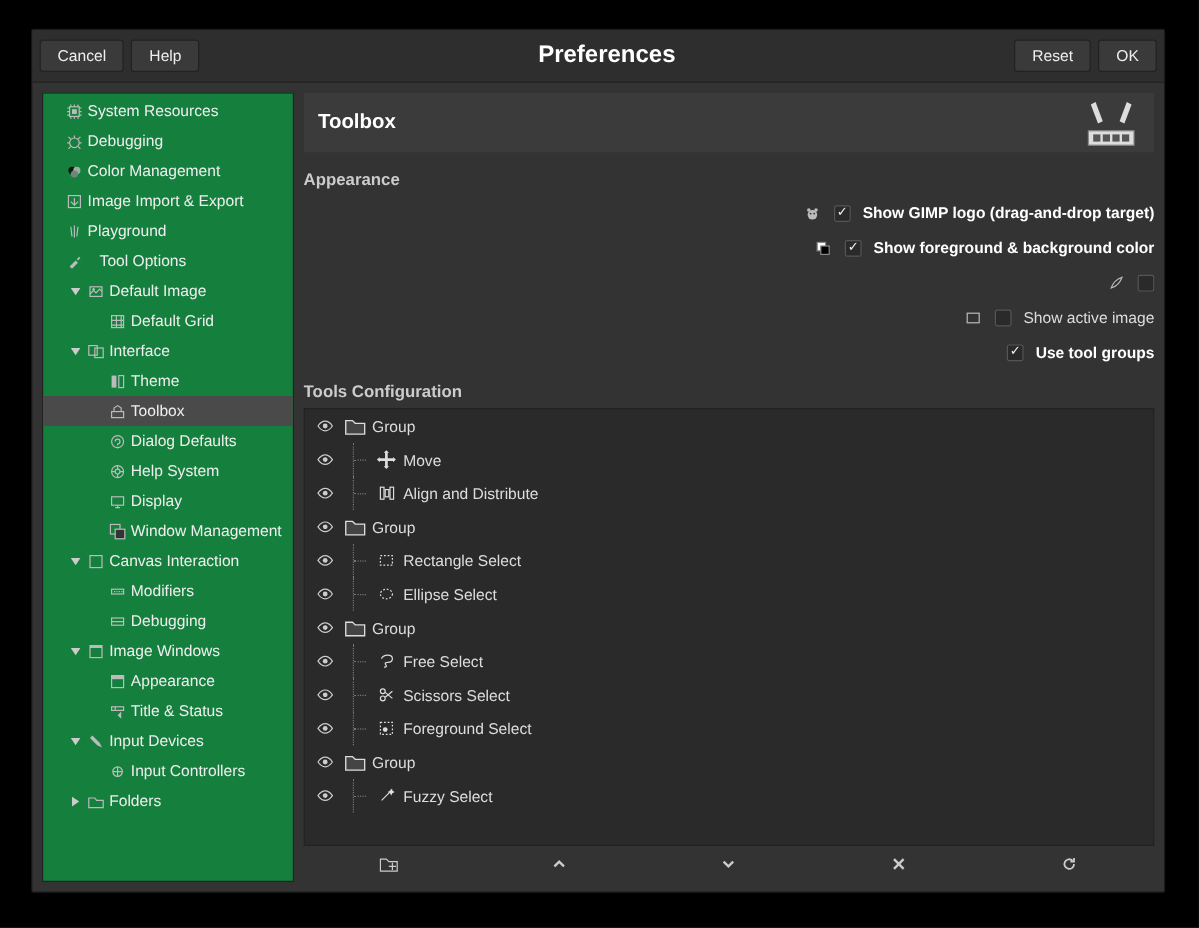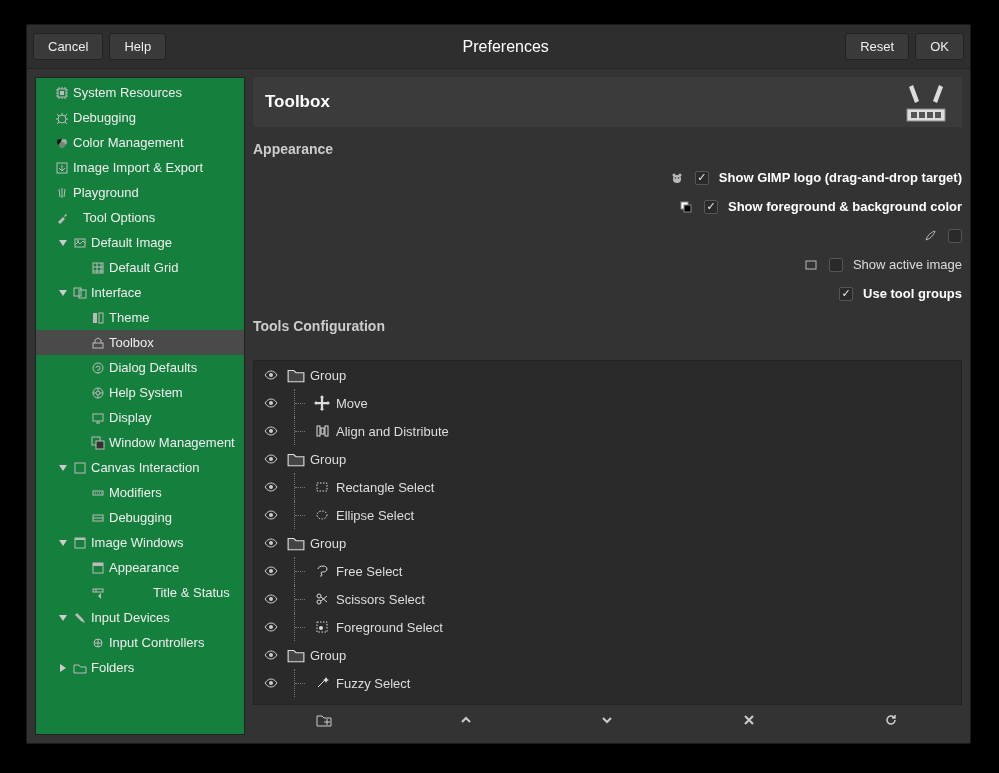--- a/index.html
+++ b/index.html
@@ -26,22 +26,22 @@
   height: 44px;
   display: flex;
   align-items: center;
   padding: 0 6px;
   background: #2e2e2e;
   border-bottom: 1px solid #222;
 }
 .tb-title {
   flex: 1;
   text-align: center;
-  font-weight: normal;
-  font-size: 16px;
+  font-weight: bold;
+  font-size: 20px;
   color: #fff;
 }
 .tb-group { display: flex; gap: 6px; }
 button.hdr {
   background: #3a3a3a;
   border: 1px solid #222;
   border-radius: 3px;
   color: #eee;
   padding: 5px 14px;
   font-size: 13px;
@@ -164,21 +164,21 @@
   display: flex;
   flex-direction: column;
   min-height: 0;
   margin-top: 6px;
 }
 .tools-list {
   flex: 1;
   background: #2a2a2a;
   border: 1px solid #222;
   overflow: auto;
-  margin-top: 20px;
+  margin-top: 0;
 }
 .tool-row {
   display: flex;
   align-items: center;
   height: 28px;
   padding-left: 8px;
 }
 .tool-row .eye {
   width: 18px; height: 18px;
   margin-right: 6px;
@@ -440,21 +440,21 @@
         </div>
         <div class="tree-item" style="padding-left: 54px;">
           <span class="tree-icon">
             <svg width="14" height="14" viewBox="0 0 14 14">
               <rect x="2" y="2" width="10" height="10" fill="none" stroke="#bbb"></rect>
               <rect x="2" y="2" width="10" height="3" fill="#bbb"></rect>
             </svg>
           </span>
           <span class="tree-label">Appearance</span>
         </div>
-        <div class="tree-item" style="padding-left: 54px; gap: 44px;">
+        <div class="tree-item" style="padding-left: 54px;">
           <span class="tree-icon">
             <svg width="14" height="14" viewBox="0 0 14 14">
               <rect x="2" y="3" width="10" height="3" fill="none" stroke="#bbb"></rect>
               <path d="M5 3v3" fill="none" stroke="#bbb"></path>
               <path d="M7 10l3-3v6z" fill="#bbb"></path>
             </svg>
           </span>
           <span class="tree-label">Title &amp; Status</span>
         </div>
         <div class="tree-item" style="padding-left: 20px;">

